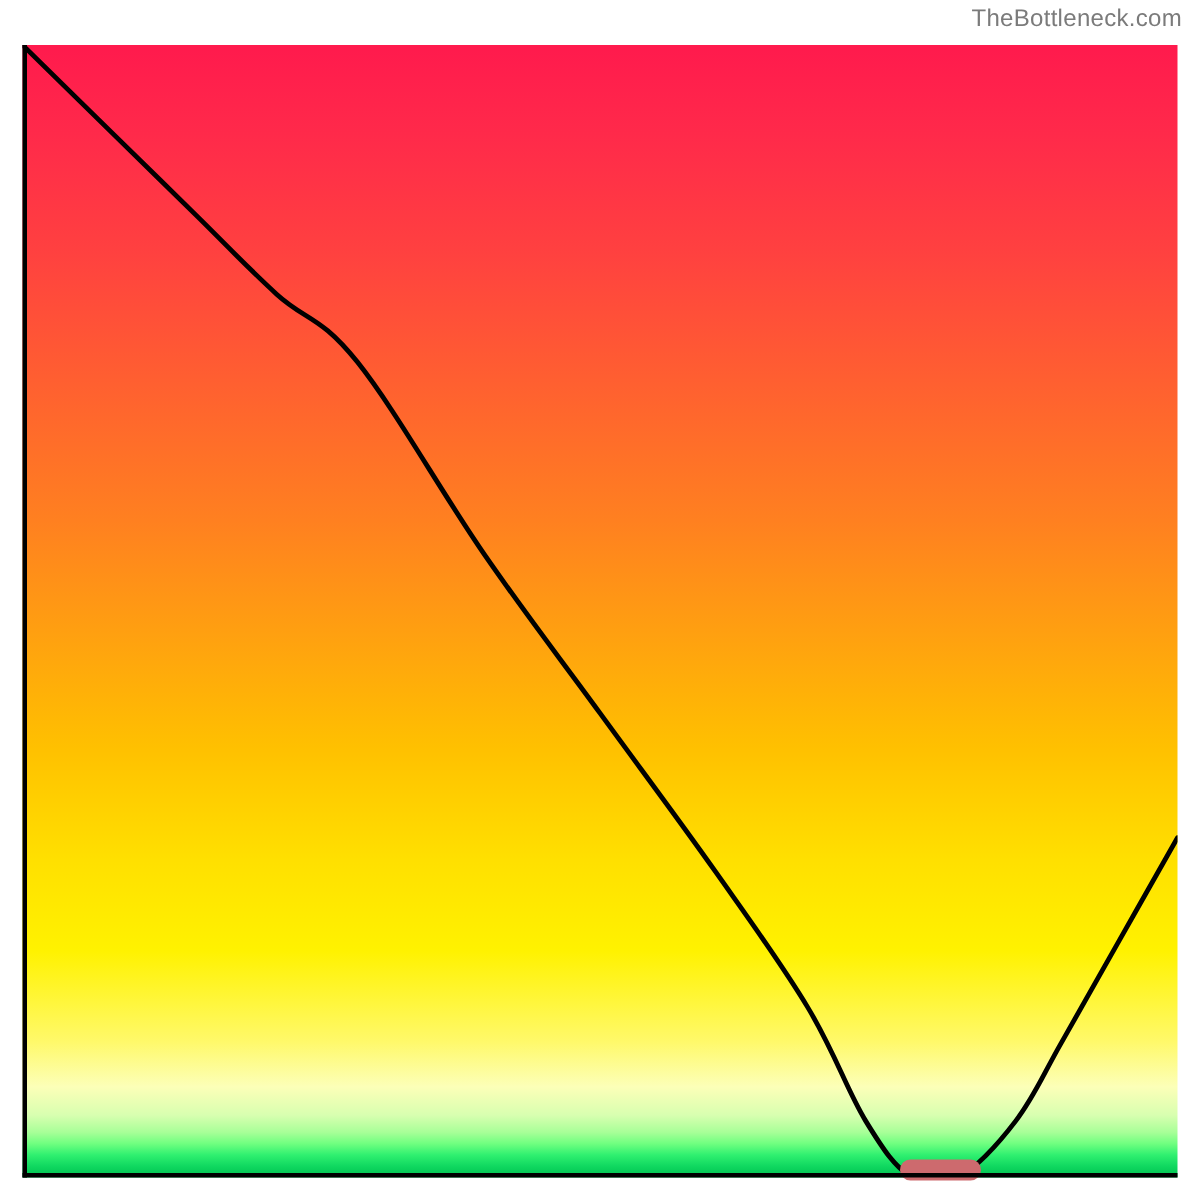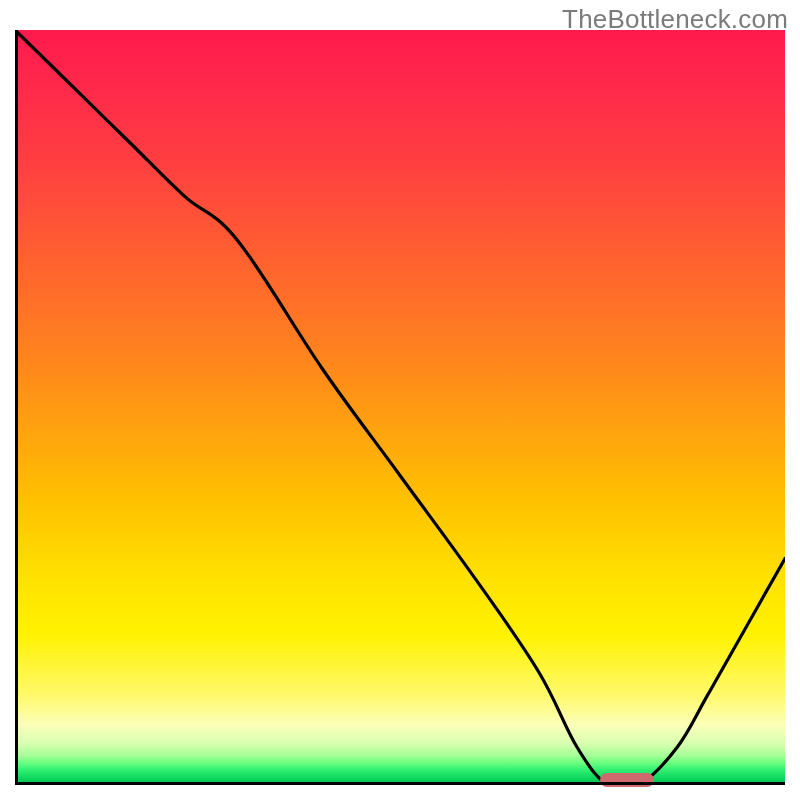--- a/index.html
+++ b/index.html
@@ -64,21 +64,21 @@
     top: 30px;
     width: 3px;
     height: 755px;
     background: #000000;
   }
   .watermark {
     position: absolute;
     right: 12px;
     top: 4px;
     color: #7b7b7b;
-    font-size: 26px;
+    font-size: 16px;
     font-weight: 400;
     letter-spacing: 0.2px;
   }
   .marker {
     position: absolute;
     width: 54px;
     height: 14px;
     border-radius: 7px;
     background: #cd6a6e;
   }

